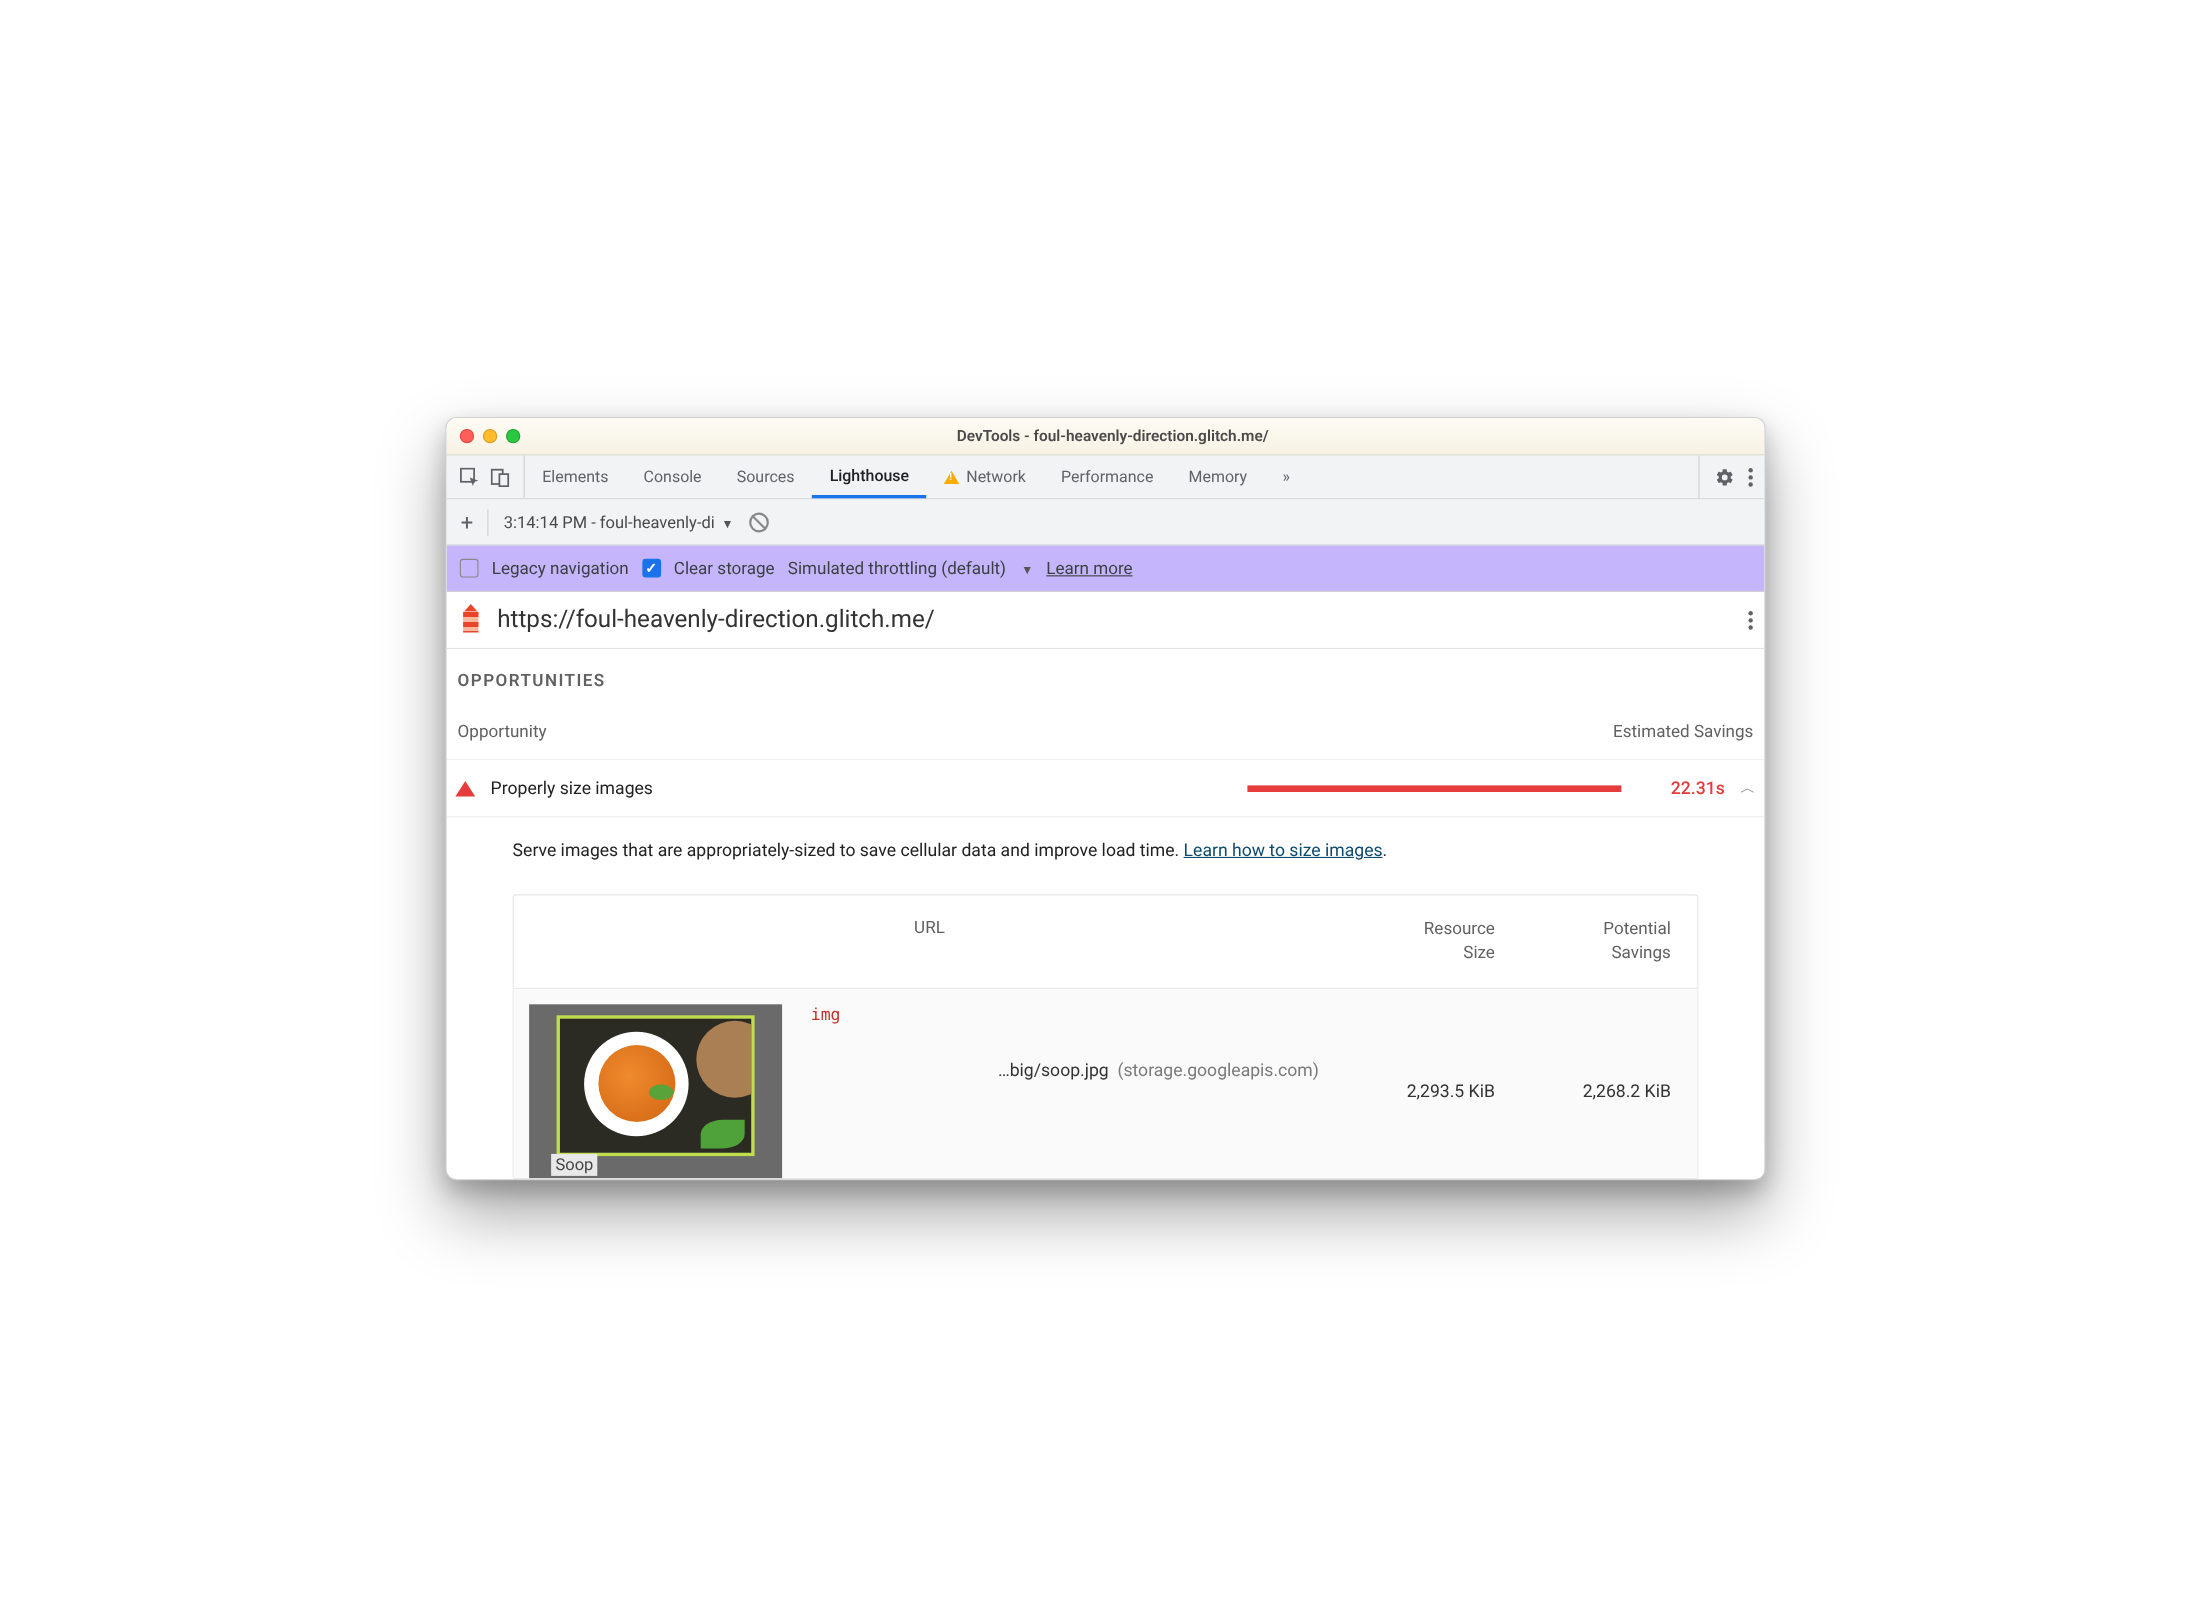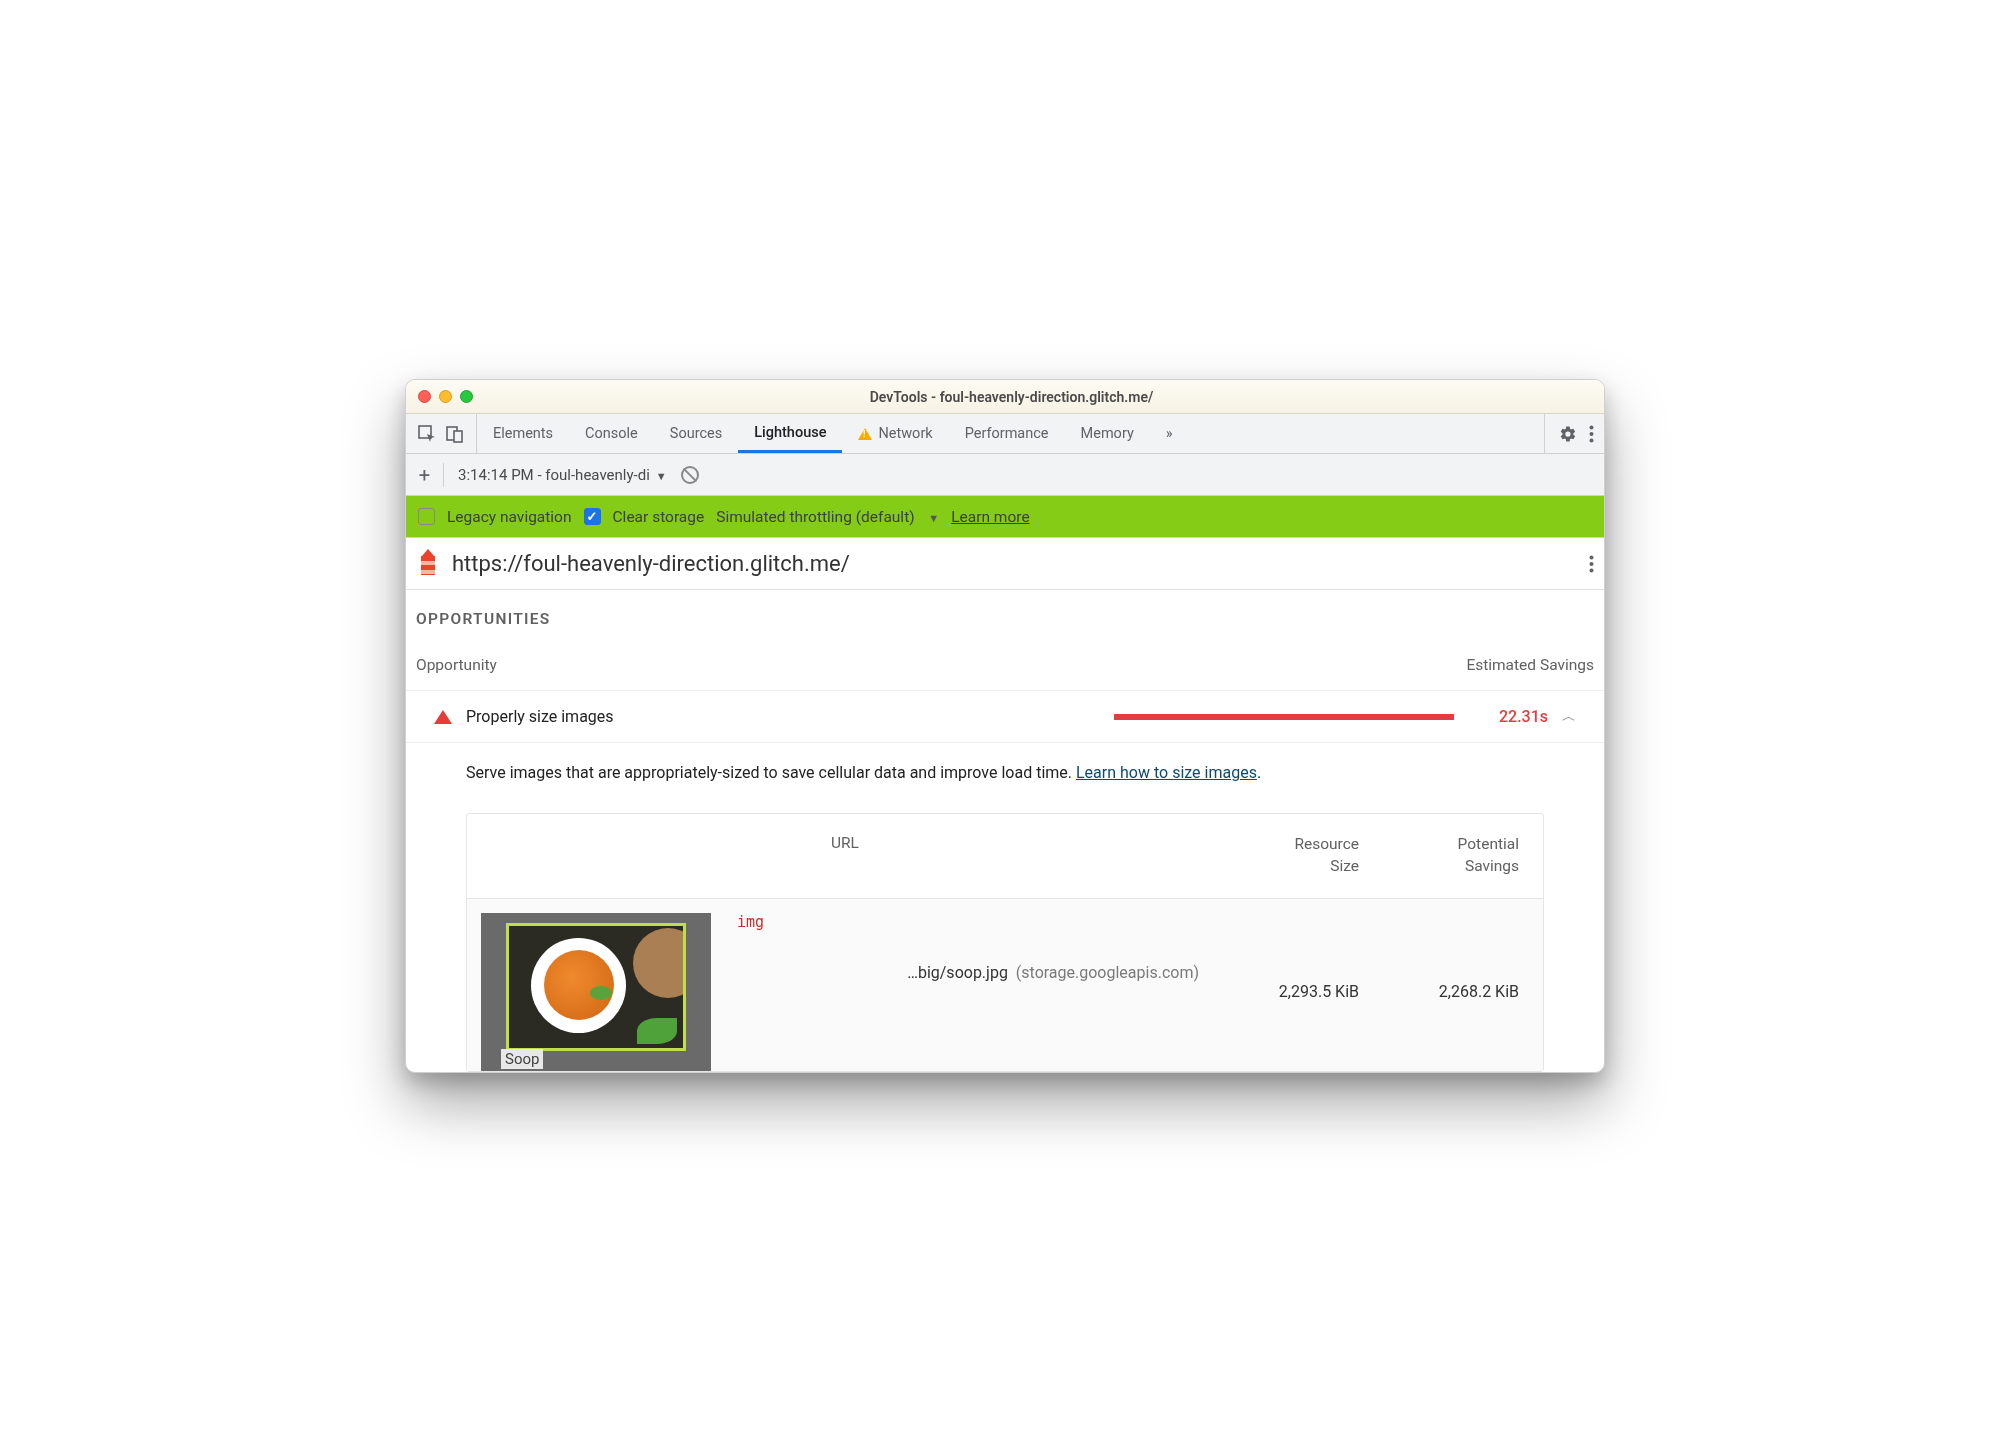--- a/index.html
+++ b/index.html
@@ -97,21 +97,21 @@
     font-size: 15px;
     color: #4a4a4a;
   }
   .plus-btn { width: 26px; text-align: center; font-size: 20px; color: #5f6368; border-right: 1px solid #d0d0d0; padding-right: 12px; }
   .dropdown-arrow { font-size: 11px; color: #555; margin-left: 6px; }
   .ban-icon { width: 18px; height: 18px; border: 2px solid #888; border-radius: 50%; position: relative; }
   .ban-icon::after { content: ""; position: absolute; width: 18px; height: 2px; background: #888; top: 6px; left: -2px; transform: rotate(45deg); }
   
   .optionsbar {
     height: 42px;
-    background: #84cc16;
+    background: #c4b5fd;
     display: flex;
     align-items: center;
     padding: 0 12px;
     gap: 12px;
     border-bottom: 1px solid #d0d0d0;
     font-size: 15.5px;
     color: #3c4043;
   }
   .checkbox {
     width: 17px; height: 17px; border: 1.5px solid #888; border-radius: 3px; display: inline-flex; align-items: center; justify-content: center;
@@ -150,21 +150,21 @@
     font-size: 15.5px;
     color: #616161;
     border-bottom: 1px solid #eee;
   }
   .cols-row .c1 { flex: 1; }
   .cols-row .c2 { text-align: right; }
   
   .audit {
     display: flex;
     align-items: center;
-    padding: 16px 28px;
+    padding: 16px 8px;
     border-bottom: 1px solid #eee;
     font-size: 16px;
     gap: 14px;
   }
   .tri-red { width: 0; height: 0; border-left: 9px solid transparent; border-right: 9px solid transparent; border-bottom: 14px solid #e63c3c; }
   .audit-title { color: #222; flex-shrink: 0; }
   .audit-bar-wrap { flex: 1; display: flex; justify-content: flex-end; }
   .audit-bar { height: 6px; width: 340px; background: #e63c3c; }
   .audit-value { color: #e63c3c; font-weight: 500; width: 80px; text-align: right; }
   .chev-up { color: #888; font-size: 14px; }

